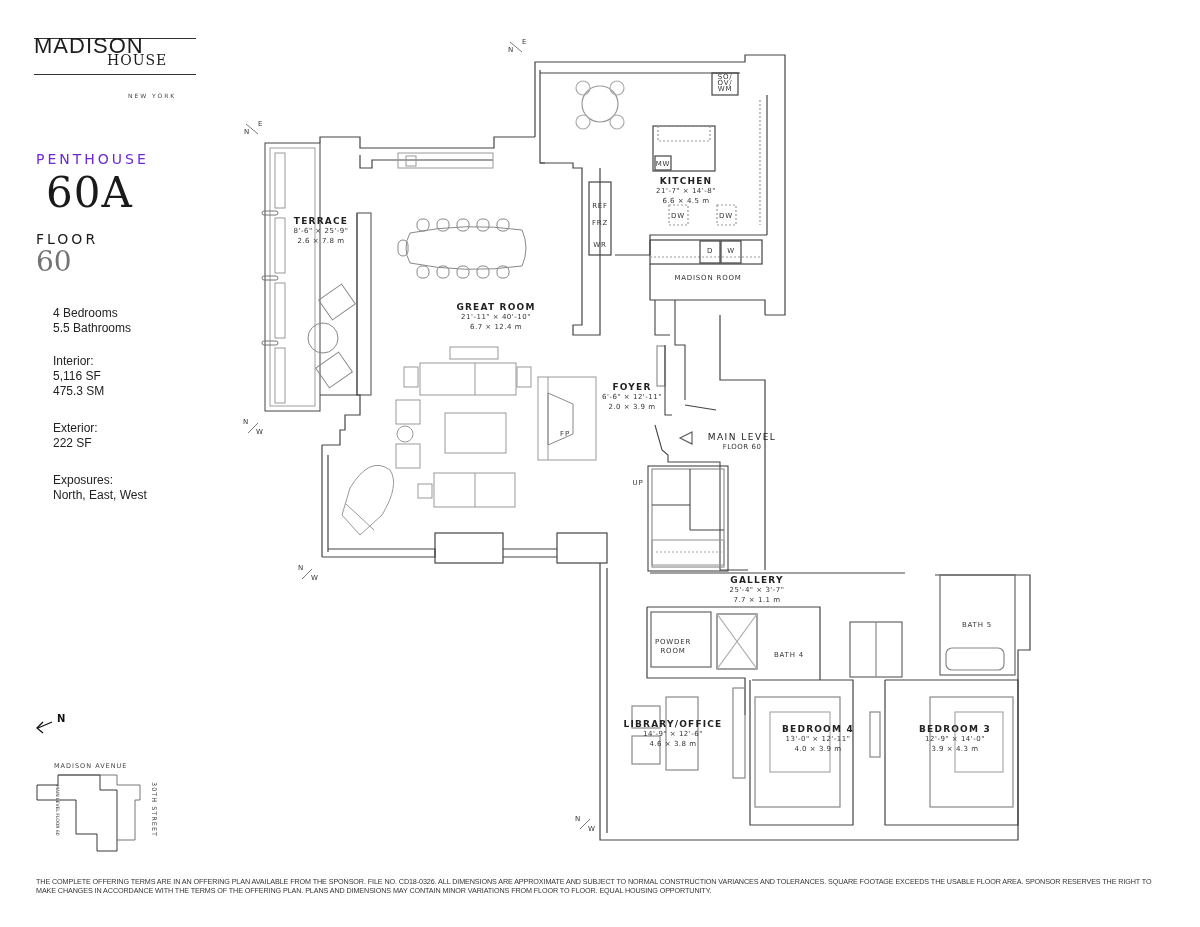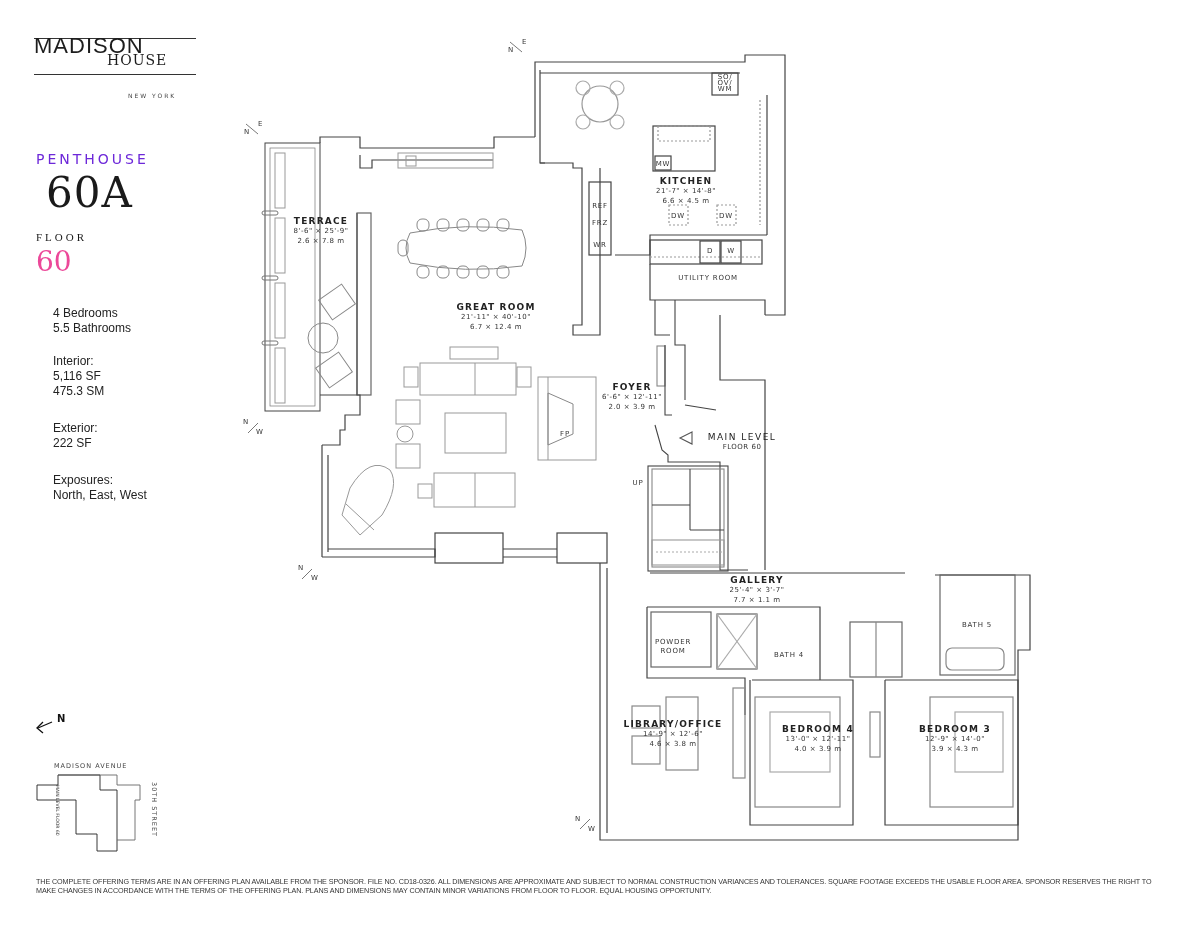--- a/index.html
+++ b/index.html
@@ -8,22 +8,22 @@
   
   .logo{left:34px;top:30px;width:170px;height:80px;}
   .logo .w1{position:absolute;left:0;top:3px;font-family:Liberation Sans, sans-serif;font-size:22px;letter-spacing:1px;color:#1d1d1d;}
   .logo .w2{position:absolute;left:73px;top:22px;font-family:"DejaVu Serif",serif;font-size:14px;letter-spacing:1px;color:#1d1d1d;}
   .logo .ln1{position:absolute;left:0;top:8px;width:162px;height:1px;background:#333;}
   .logo .ln2{position:absolute;left:0;top:44px;width:162px;height:1px;background:#333;}
   .logo .ny{position:absolute;left:94px;top:62px;font-size:6px;letter-spacing:2px;color:#444;}
   
   .ph-label{left:36px;top:151px;font-size:14px;letter-spacing:3px;color:#6d28d9;}
   .ph-unit{left:36px;top:168px;font-family:"DejaVu Serif",serif;font-size:42px;color:#1a1a1a;letter-spacing:1px;margin-left:10px;}
-  .fl-label{left:36px;top:231px;font-size:11px;letter-spacing:3px;color:#1a1a1a;font-family:Liberation Serif, serif;}
-  .fl-num{left:36px;top:245px;font-family:"DejaVu Serif",serif;font-size:28px;color:#ec4899;}
+  .fl-label{left:36px;top:231px;font-size:14px;letter-spacing:3px;color:#1a1a1a;}
+  .fl-num{left:36px;top:245px;font-family:"DejaVu Serif",serif;font-size:28px;color:#737373;}
   .spec{left:53px;font-size:12px;line-height:15px;color:#222;font-family:"Liberation Sans",sans-serif;}
   
   .rl{position:absolute;font-family:"DejaVu Sans",sans-serif;text-align:center;transform:translateX(-50%);white-space:nowrap;color:#222;}
   .rl .n{font-size:9px;font-weight:bold;letter-spacing:1.2px;}
   .rl .d{font-size:7px;letter-spacing:.5px;line-height:10px;color:#333;}
   .tag{position:absolute;font-size:7px;letter-spacing:.8px;color:#333;transform:translateX(-50%);}
   .cmp{position:absolute;font-size:7px;color:#333;}
   .disc{left:36px;top:877px;width:1120px;font-family:"Liberation Sans",sans-serif;font-size:7.2px;line-height:9px;color:#333;letter-spacing:-.1px;}
   svg{position:absolute;left:0;top:0;}
 </style>
@@ -237,21 +237,21 @@
 <div class="rl" style="left:496px;top:302px">
   <div class="n">GREAT ROOM</div>
   <div class="d">21'-11" × 40'-10"</div>
   <div class="d">6.7 × 12.4 m</div>
 </div>
 <div class="rl" style="left:686px;top:176px">
   <div class="n">KITCHEN</div>
   <div class="d">21'-7" × 14'-8"</div>
   <div class="d">6.6 × 4.5 m</div>
 </div>
-<div class="tag" style="left:708px;top:274px">UTILITY ROOM</div>
+<div class="tag" style="left:708px;top:274px">MADISON ROOM</div>
 <div class="rl" style="left:632px;top:382px">
   <div class="n">FOYER</div>
   <div class="d">6'-6" × 12'-11"</div>
   <div class="d">2.0 × 3.9 m</div>
 </div>
 <div class="rl" style="left:757px;top:575px">
   <div class="n">GALLERY</div>
   <div class="d">25'-4" × 3'-7"</div>
   <div class="d">7.7 × 1.1 m</div>
 </div>

